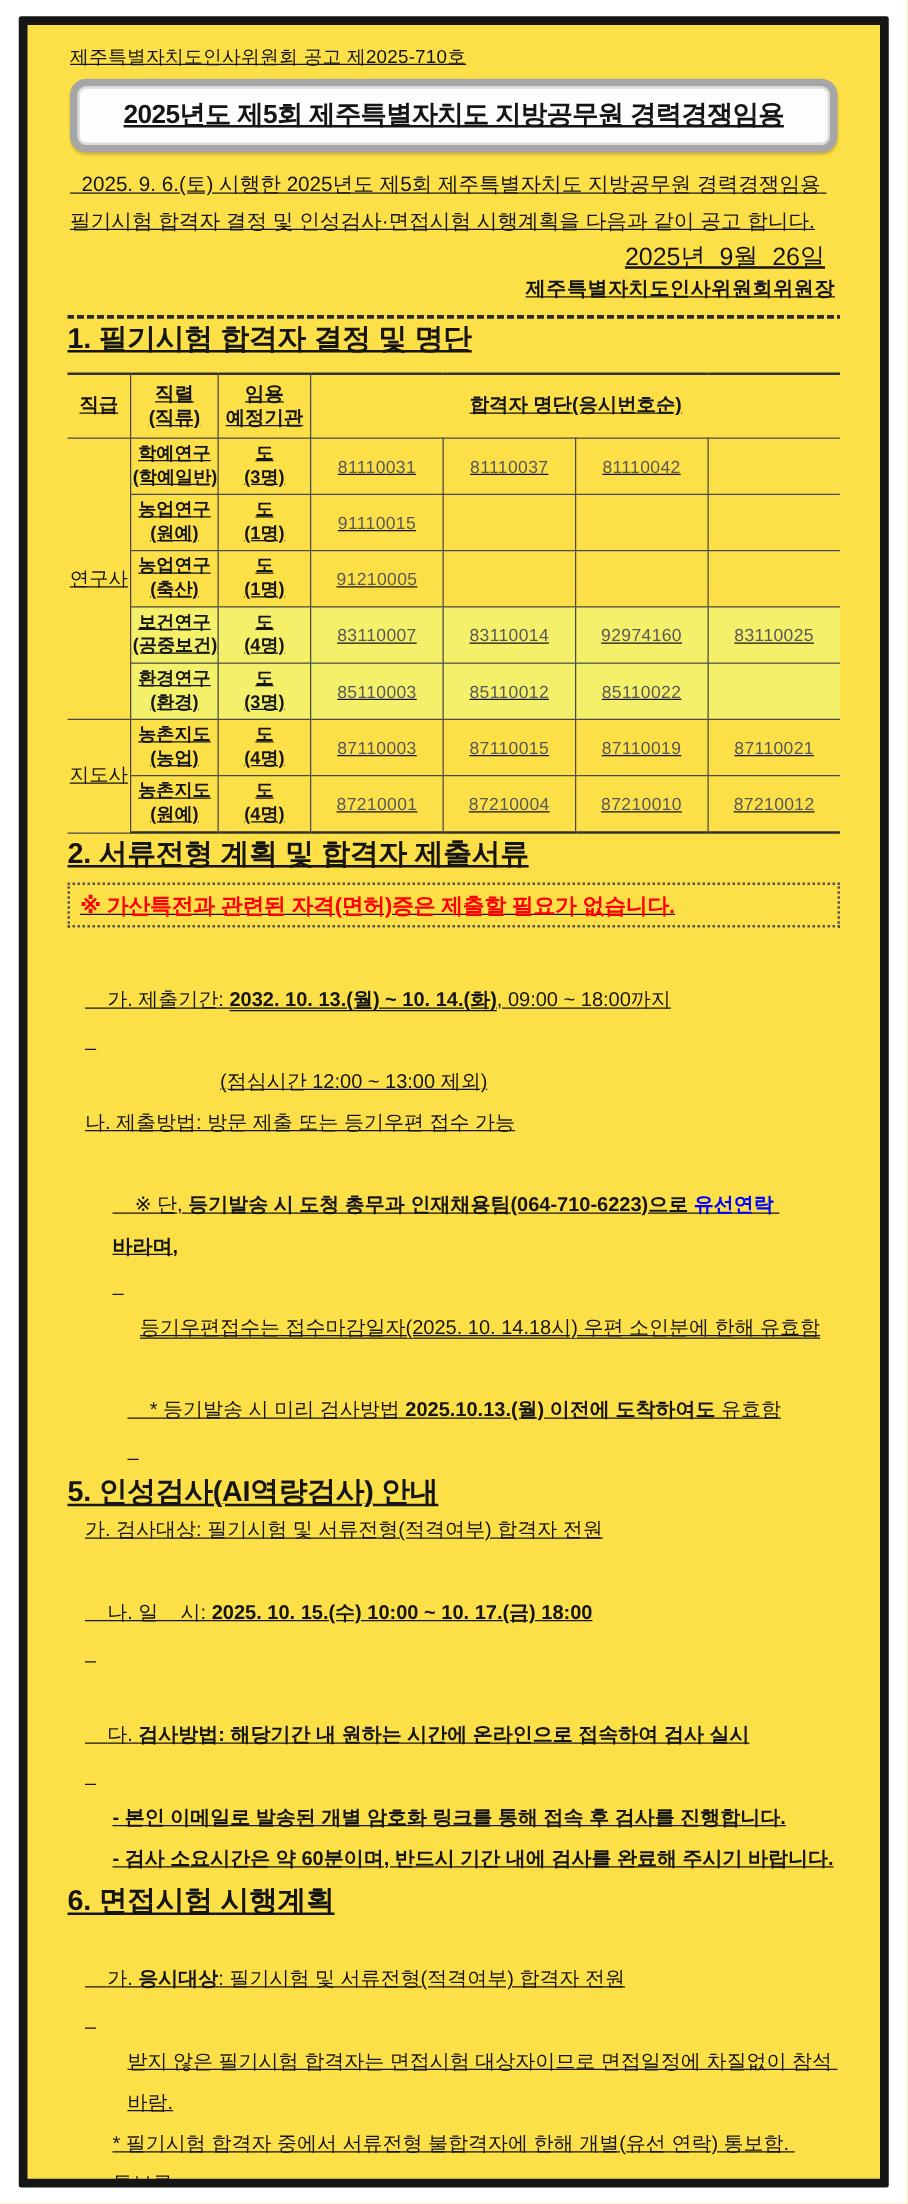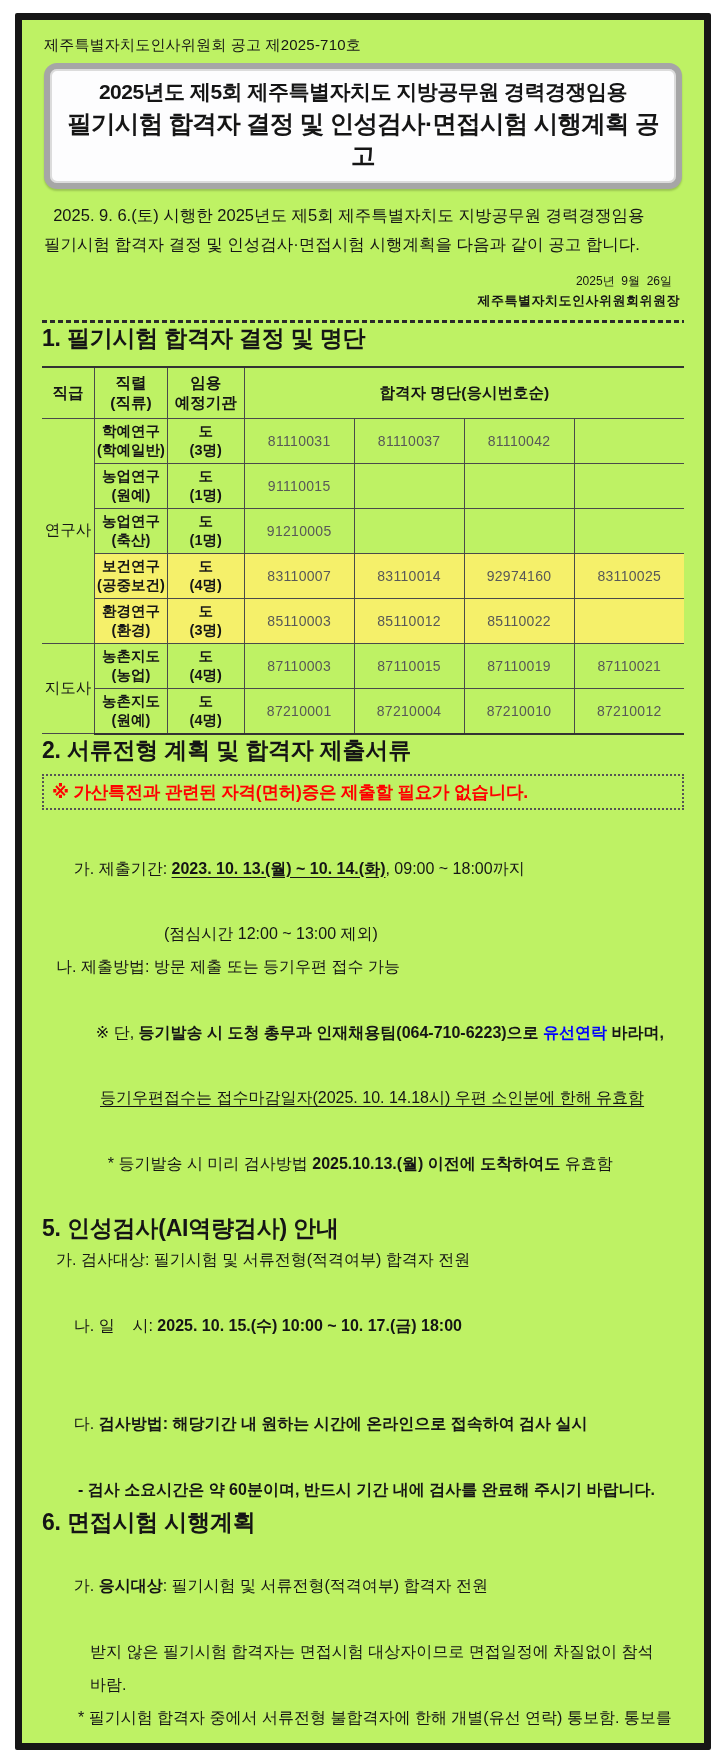--- a/index.html
+++ b/index.html
@@ -3,33 +3,33 @@
 <meta charset="utf-8">
 <style>
   html,body{margin:0;padding:0}
   body{
     width:726px;height:1763px;position:relative;background:#fff;
     font-family:"Liberation Sans","DejaVu Sans",sans-serif;color:#151515;
   }
   .frame{
     position:absolute;left:15px;right:15px;top:13px;bottom:13px;
     border:7px solid #161616;border-radius:2px;box-sizing:border-box;
-    padding:12px 20px;overflow:hidden;background:#bef264;
+    padding:12px 32px;overflow:hidden;background:#fde047;text-decoration:underline;
   }
   .doc-no{margin:4px 0 0 2px;font-size:15px;letter-spacing:.2px}
   .title-box{
     margin:8px 2px 0;border:6px solid #a6a6a6;border-radius:13px;
     box-shadow:inset 0 0 0 2px #dcdcdc,0 2px 2px rgba(0,0,0,.18);
     text-align:center;padding:9px 8px 11px;background:#fdfdfe;
   }
   .title-line1{font-size:21px;font-weight:bold;letter-spacing:-.5px;line-height:1.3}
   .title-line2{font-size:24.5px;font-weight:bold;letter-spacing:-.7px;line-height:1.3;margin-top:3px}
   .intro{margin:12px 2px 0;font-size:16.5px;line-height:1.75;white-space:pre-wrap;word-break:keep-all}
-  .date{margin-top:14px;text-align:right;padding-right:12px;font-size:12px;white-space:pre-wrap}
-  .signer{margin-top:2px;text-align:right;padding-right:4px;font-size:13px;font-weight:bold;letter-spacing:.5px}
+  .date{text-align:right;padding-right:12px;font-size:20px;white-space:pre-wrap}
+  .signer{margin-top:2px;text-align:right;padding-right:4px;font-size:16px;font-weight:bold;letter-spacing:.5px}
   .divider{margin-top:10px;height:3px;background:repeating-linear-gradient(90deg,#2a2a2a 0 5px,transparent 5px 8px)}
   h2.section{font-size:23px;font-weight:bold;margin:0;letter-spacing:-.2px}
   .mt-s1{margin-top:16px}.mt-s2{margin-top:40px}.mt-s5{margin-top:26px}.mt-s6{margin-top:16px}
   .pre{white-space:pre-line}
   .b{font-weight:bold}
   .u{text-decoration:underline;text-underline-offset:3px}
   .blue{color:#0000ff}
   .line{font-size:16px;line-height:2.05;white-space:pre-wrap;word-break:keep-all}
   .ind1{padding-left:14px}
   .ind-lunch{padding-left:122px}
@@ -54,21 +54,20 @@
 </style>
 </head>
 <body>
 
 <div class="frame">
 
   <div class="doc-no">제주특별자치도인사위원회 공고 제2025-710호</div>
 
   <div class="title-box">
     <div class="title-line1">2025년도 제5회 제주특별자치도 지방공무원 경력경쟁임용</div>
-    <div class="title-line2">필기시험 합격자 결정 및 인성검사·면접시험 시행계획 공고</div>
   </div>
 
   <p class="intro">  2025. 9. 6.(토) 시행한 2025년도 제5회 제주특별자치도 지방공무원 경력경쟁임용 필기시험 합격자 결정 및 인성검사·면접시험 시행계획을 다음과 같이 공고 합니다.</p>
 
   <div class="date">2025년  9월  26일</div>
   <div class="signer">제주특별자치도인사위원회위원장</div>
 
   <div class="divider"></div>
 
   <h2 class="section mt-s1">1. 필기시험 합격자 결정 및 명단</h2>
@@ -169,41 +168,42 @@
       </tbody>
   </table>
 
   <h2 class="section mt-s2">2. 서류전형 계획 및 합격자 제출서류</h2>
 
   <div class="notice">
     <span>※ 가산특전과 관련된 자격(면허)증은 제출할 필요가 없습니다.</span>
   </div>
 
   <div class="line ind1">
-    <span>가. 제출기간: </span><span class="b u">2023. 10. 13.(월) ~ 10. 14.(화)</span><span>, 09:00 ~ 18:00까지</span>
+    <span>가. 제출기간: </span><span class="b u">2032. 10. 13.(월) ~ 10. 14.(화)</span><span>, 09:00 ~ 18:00까지</span>
   </div>
   <div class="line ind-lunch">(점심시간 12:00 ~ 13:00 제외)</div>
   <div class="line ind1">나. 제출방법: 방문 제출 또는 등기우편 접수 가능</div>
   <div class="line ind2">
     <span>※ 단, </span><span class="b">등기발송 시 도청 총무과 인재채용팀(064-710-6223)으로 </span><span class="b blue">유선연락</span><span class="b"> 바라며,</span>
   </div>
   <div class="line ind3 u">등기우편접수는 접수마감일자(2025. 10. 14.18시) 우편 소인분에 한해 유효함</div>
   <div class="line ind2b">
     <span>* 등기발송 시 미리 검사방법 </span><span class="b">2025.10.13.(월) 이전에 도착하여도</span><span> 유효함</span>
   </div>
 
   <h2 class="section mt-s5">5. 인성검사(AI역량검사) 안내</h2>
 
   <div class="line ind1">가. 검사대상: 필기시험 및 서류전형(적격여부) 합격자 전원</div>
   <div class="line ind1">
     <span>나. 일    시: </span><span class="b">2025. 10. 15.(수) 10:00 ~ 10. 17.(금) 18:00</span>
   </div>
   <div class="line ind1">
     <span>다. </span><span class="b">검사방법: 해당기간 내 원하는 시간에 온라인으로 접속하여 검사 실시</span>
   </div>
+  <div class="line ind2 b">- 본인 이메일로 발송된 개별 암호화 링크를 통해 접속 후 검사를 진행합니다.</div>
   <div class="line ind2 b">- 검사 소요시간은 약 60분이며, 반드시 기간 내에 검사를 완료해 주시기 바랍니다.</div>
 
   <h2 class="section mt-s6">6. 면접시험 시행계획</h2>
 
   <div class="line ind1">
     <span>가. </span><span class="b">응시대상</span><span>: 필기시험 및 서류전형(적격여부) 합격자 전원</span>
   </div>
   <div class="line ind2b">받지 않은 필기시험 합격자는 면접시험 대상자이므로 면접일정에 차질없이 참석 바람.</div>
   <div class="line ind2">* 필기시험 합격자 중에서 서류전형 불합격자에 한해 개별(유선 연락) 통보함. 통보를</div>
 

